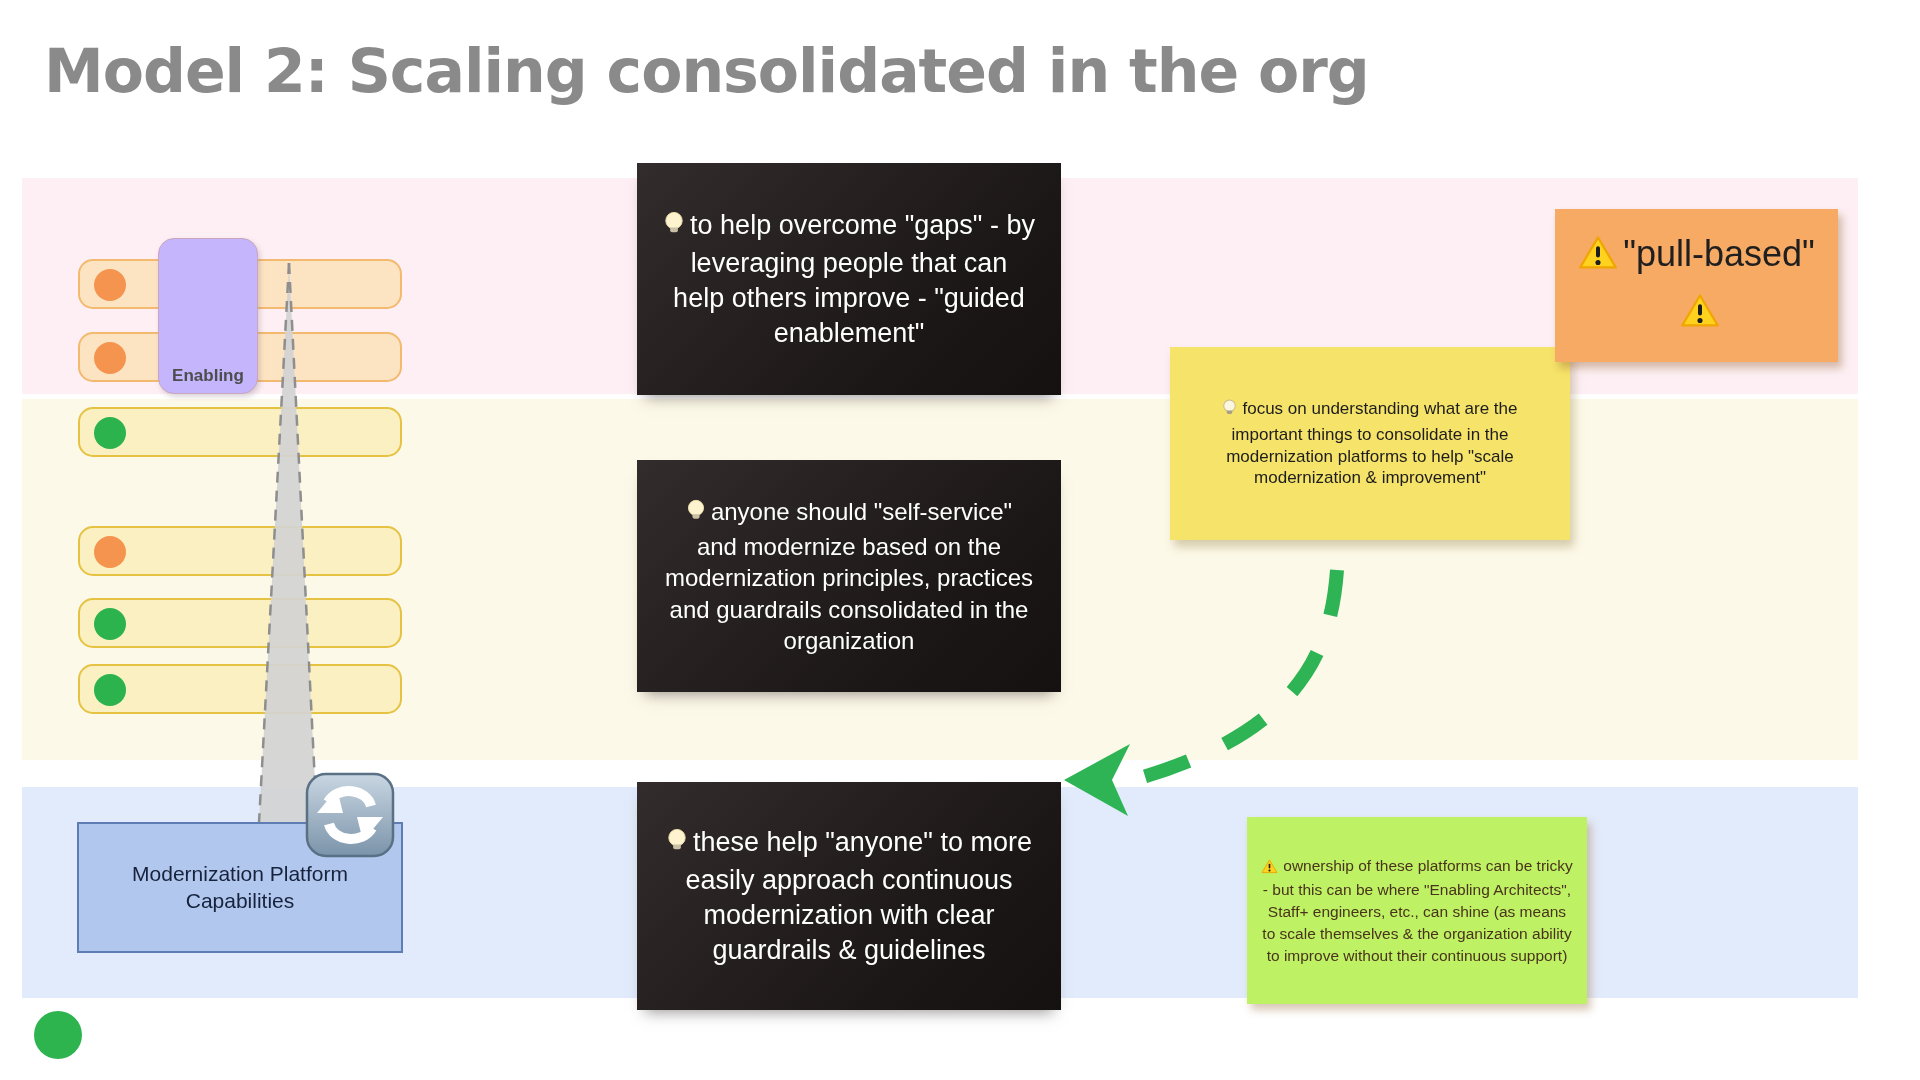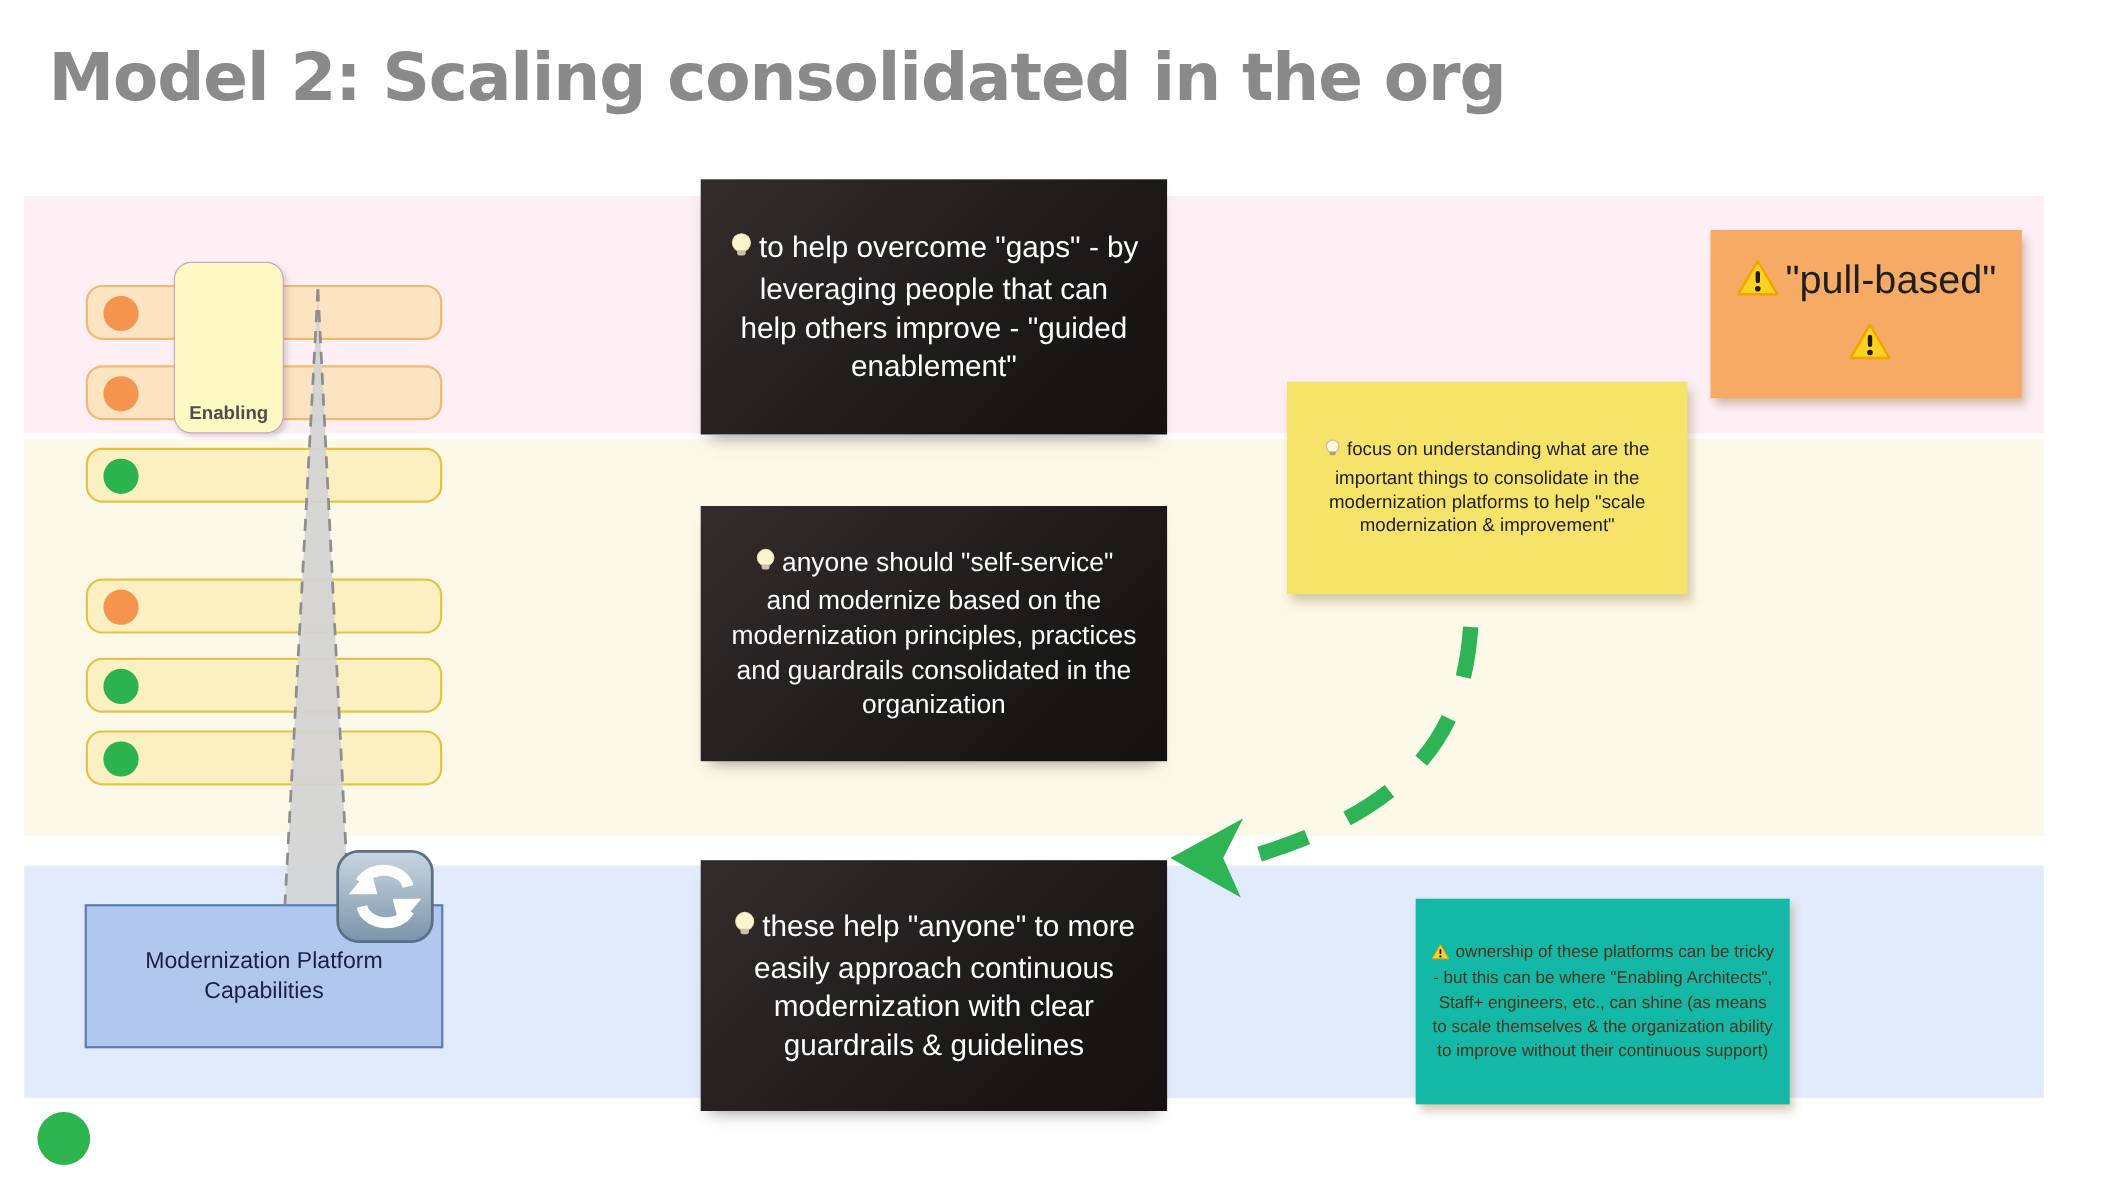--- a/index.html
+++ b/index.html
@@ -20,21 +20,21 @@
   
   .team-bar{position:absolute;left:78px;width:324px;height:50px;border-radius:15px;
             box-sizing:border-box;border:2px solid;}
   .team-bar.peach{background:#fce4c3;border-color:#f3ba6f;}
   .team-bar.gold{background:#fbf0c2;border-color:#e6c243;}
   .t1{top:259px}.t2{top:332px}.t3{top:407px}.t4{top:526px}.t5{top:598px}.t6{top:664px}
   .dot{position:absolute;left:14px;top:8px;width:32px;height:32px;border-radius:50%;}
 
   
   .enabling{position:absolute;left:158px;top:238px;width:98px;height:154px;
-    background:#fef9c3;border:1px solid #c9a5c0;border-radius:16px;
+    background:#c4b5fd;border:1px solid #c9a5c0;border-radius:16px;
     box-shadow:2px 3px 5px rgba(120,90,110,.25);
     display:flex;align-items:flex-end;justify-content:center;}
   .enabling-label{font-size:17px;font-weight:700;color:#4d4d4d;padding-bottom:7px;}
 
   
   .platform-box{position:absolute;left:77px;top:822px;width:326px;height:131px;
     background:#b2c7ee;border:2px solid #5e7db4;box-sizing:border-box;
     display:flex;align-items:center;justify-content:center;text-align:center;}
   .platform-label{font-size:21px;font-weight:400;color:#17233d;line-height:1.25;width:260px;}
   .sync-icon{position:absolute;left:304px;top:772px;width:92px;height:86px;}
@@ -45,32 +45,32 @@
   .note .txt{display:inline;}
   .icon-inline{display:inline-block;vertical-align:-4px;margin:0 5px 0 0;}
 
   .note.dark{left:637px;width:424px;color:#ffffff;
     background:linear-gradient(135deg,#322c2c 0%,#1c1717 70%,#151111 100%);
     box-shadow:0 10px 14px -8px rgba(70,60,60,.55);padding:18px 26px;}
   .dn1{top:163px;height:232px;font-size:27px;line-height:1.28;}
   .dn2{top:460px;height:232px;font-size:24px;line-height:1.3;}
   .dn3{top:782px;height:228px;font-size:27px;line-height:1.28;}
 
-  .note.yellow{left:1170px;top:347px;width:364px;height:193px;background:#f6e369;
+  .note.yellow{left:1170px;top:347px;width:400px;height:193px;background:#f6e369;
     color:#1d1d1d;font-size:17px;line-height:1.28;padding:27px 18px;
     box-shadow:4px 7px 9px rgba(140,120,60,.35);}
 
   .note.pull{left:1555px;top:209px;width:283px;height:153px;background:#f6aa64;
     color:#1f1f1f;font-size:36px;font-weight:500;line-height:1.45;padding:6px 22px;
     box-shadow:4px 6px 8px rgba(150,100,50,.4);}
   .note.pull .icon-inline{vertical-align:-5px;}
 
-  .note.ownership{left:1247px;top:817px;width:340px;height:187px;background:#14b8a6;
+  .note.ownership{left:1247px;top:817px;width:340px;height:187px;background:#bef264;
     color:#4a331c;font-size:15.5px;line-height:1.4;padding:12px 14px;
-    box-shadow:4px 6px 8px rgba(150,100,50,.35);margin-left:40px;}
+    box-shadow:4px 6px 8px rgba(150,100,50,.35);}
 
   
   .overlay{position:absolute;left:0;top:0;width:1920px;height:1080px;pointer-events:none;}
 
   
   .green-dot{position:absolute;left:34px;top:1011px;width:48px;height:48px;
     border-radius:50%;background:#2db44e;}
 </style>
 </head>
 <body>

